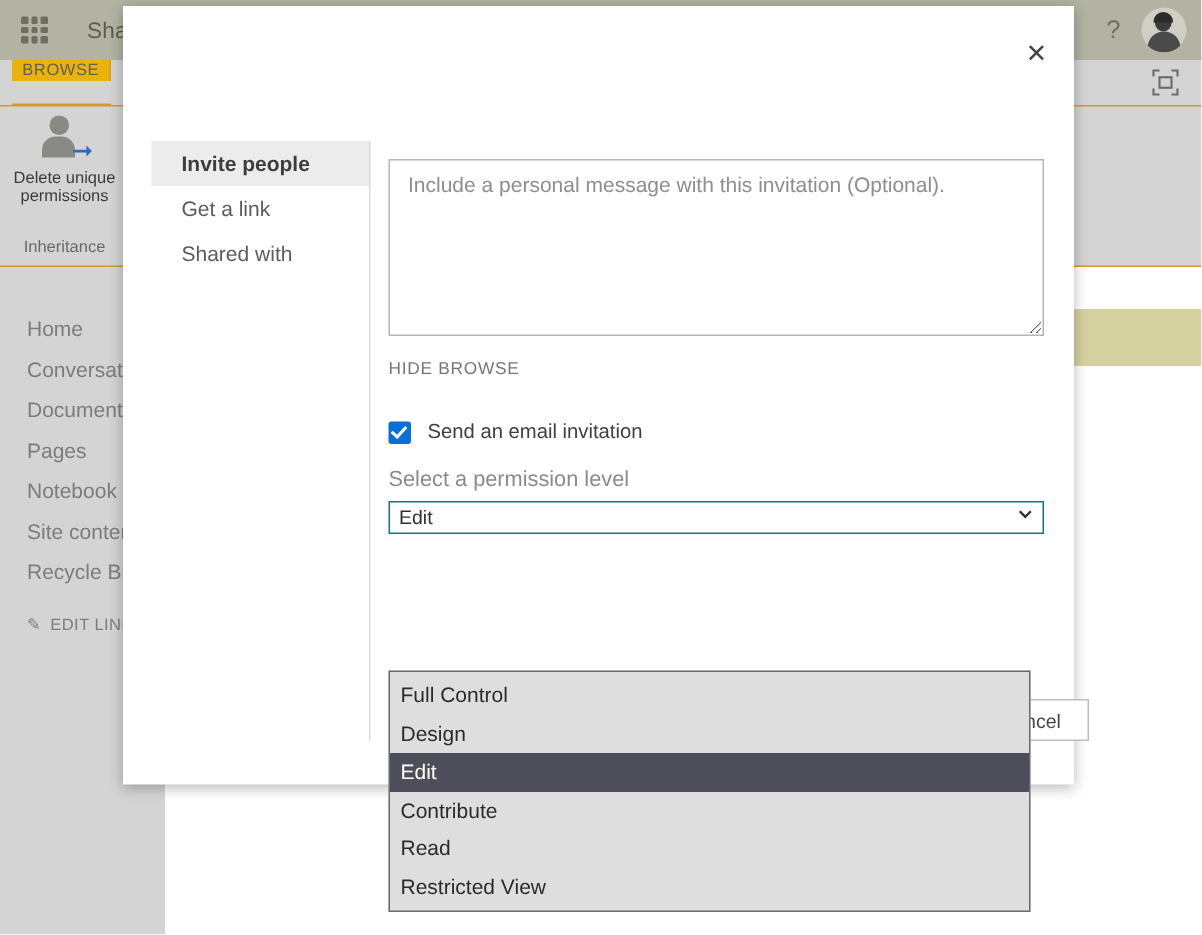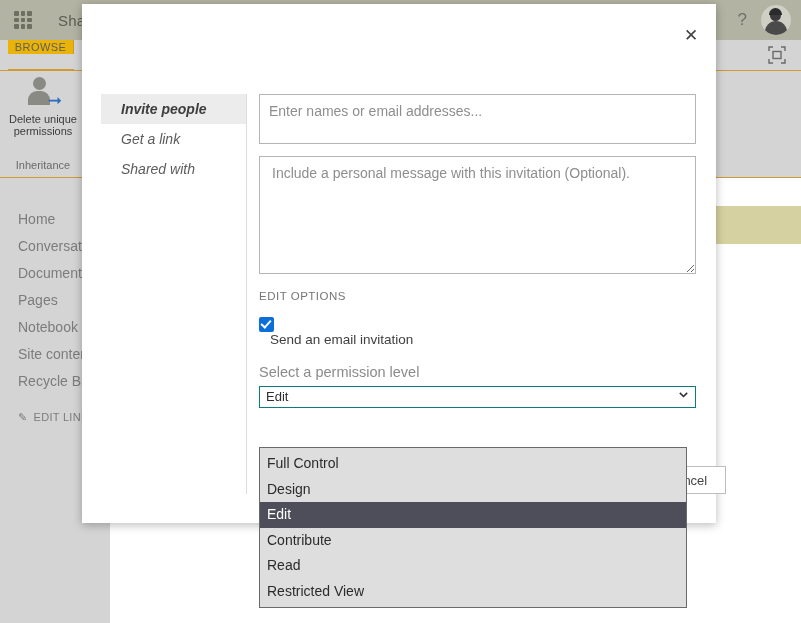--- a/index.html
+++ b/index.html
@@ -286,21 +286,20 @@
   }
 
   
   .dlg-nav {
     position: absolute;
     left: 19px; top: 90px;
     width: 146px;
     border-right: 1px solid #dcdcdc;
     height: 400px;
     box-sizing: border-box;
-    font-style: italic;
   }
   .dlg-nav-item {
     height: 30px;
     line-height: 30px;
     padding-left: 20px;
     font-size: 14px;
     color: #5c5c5c;
     cursor: pointer;
     box-sizing: border-box;
   }
@@ -347,21 +346,21 @@
     resize: both;
     overflow: auto;
   }
   .field-message::placeholder { color: #8e8e8e; opacity: 1; }
 
   .check-row {
     display: flex;
     align-items: flex-start;
     margin-top: 18px;
   }
-  .check-row.tight { margin-top: 14px; flex-direction: column; }
+  .check-row.tight { margin-top: 28px; }
   .cbox {
     width: 15px; height: 15px;
     background: #0a6fd8;
     border-radius: 2px;
     flex: 0 0 auto;
     margin-top: 1px;
     position: relative;
     cursor: pointer;
   }
   .cbox:after {
@@ -541,26 +540,25 @@
 
 
   <div class="dlg-nav">
     <div class="dlg-nav-item active">Invite people</div>
     <div class="dlg-nav-item">Get a link</div>
     <div class="dlg-nav-item">Shared with</div>
   </div>
 
   <div class="dlg-pane">
 
-    <textarea class="field-names" rows="2" placeholder="Enter names or email addresses..." style=""></textarea>
 
     <textarea class="field-message" placeholder="Include a personal message with this invitation (Optional)." style=""></textarea>
 
 
-    <div class="hide-options">EDIT OPTIONS</div>
+    <div class="hide-options">HIDE BROWSE</div>
 
     <div class="check-row tight">
       <div class="cbox"></div>
       <div class="check-label">Send an email invitation</div>
     </div>
 
     <div class="perm-label">Select a permission level</div>
 
     <div class="select-wrap">
       <div class="select-box">Edit</div>

